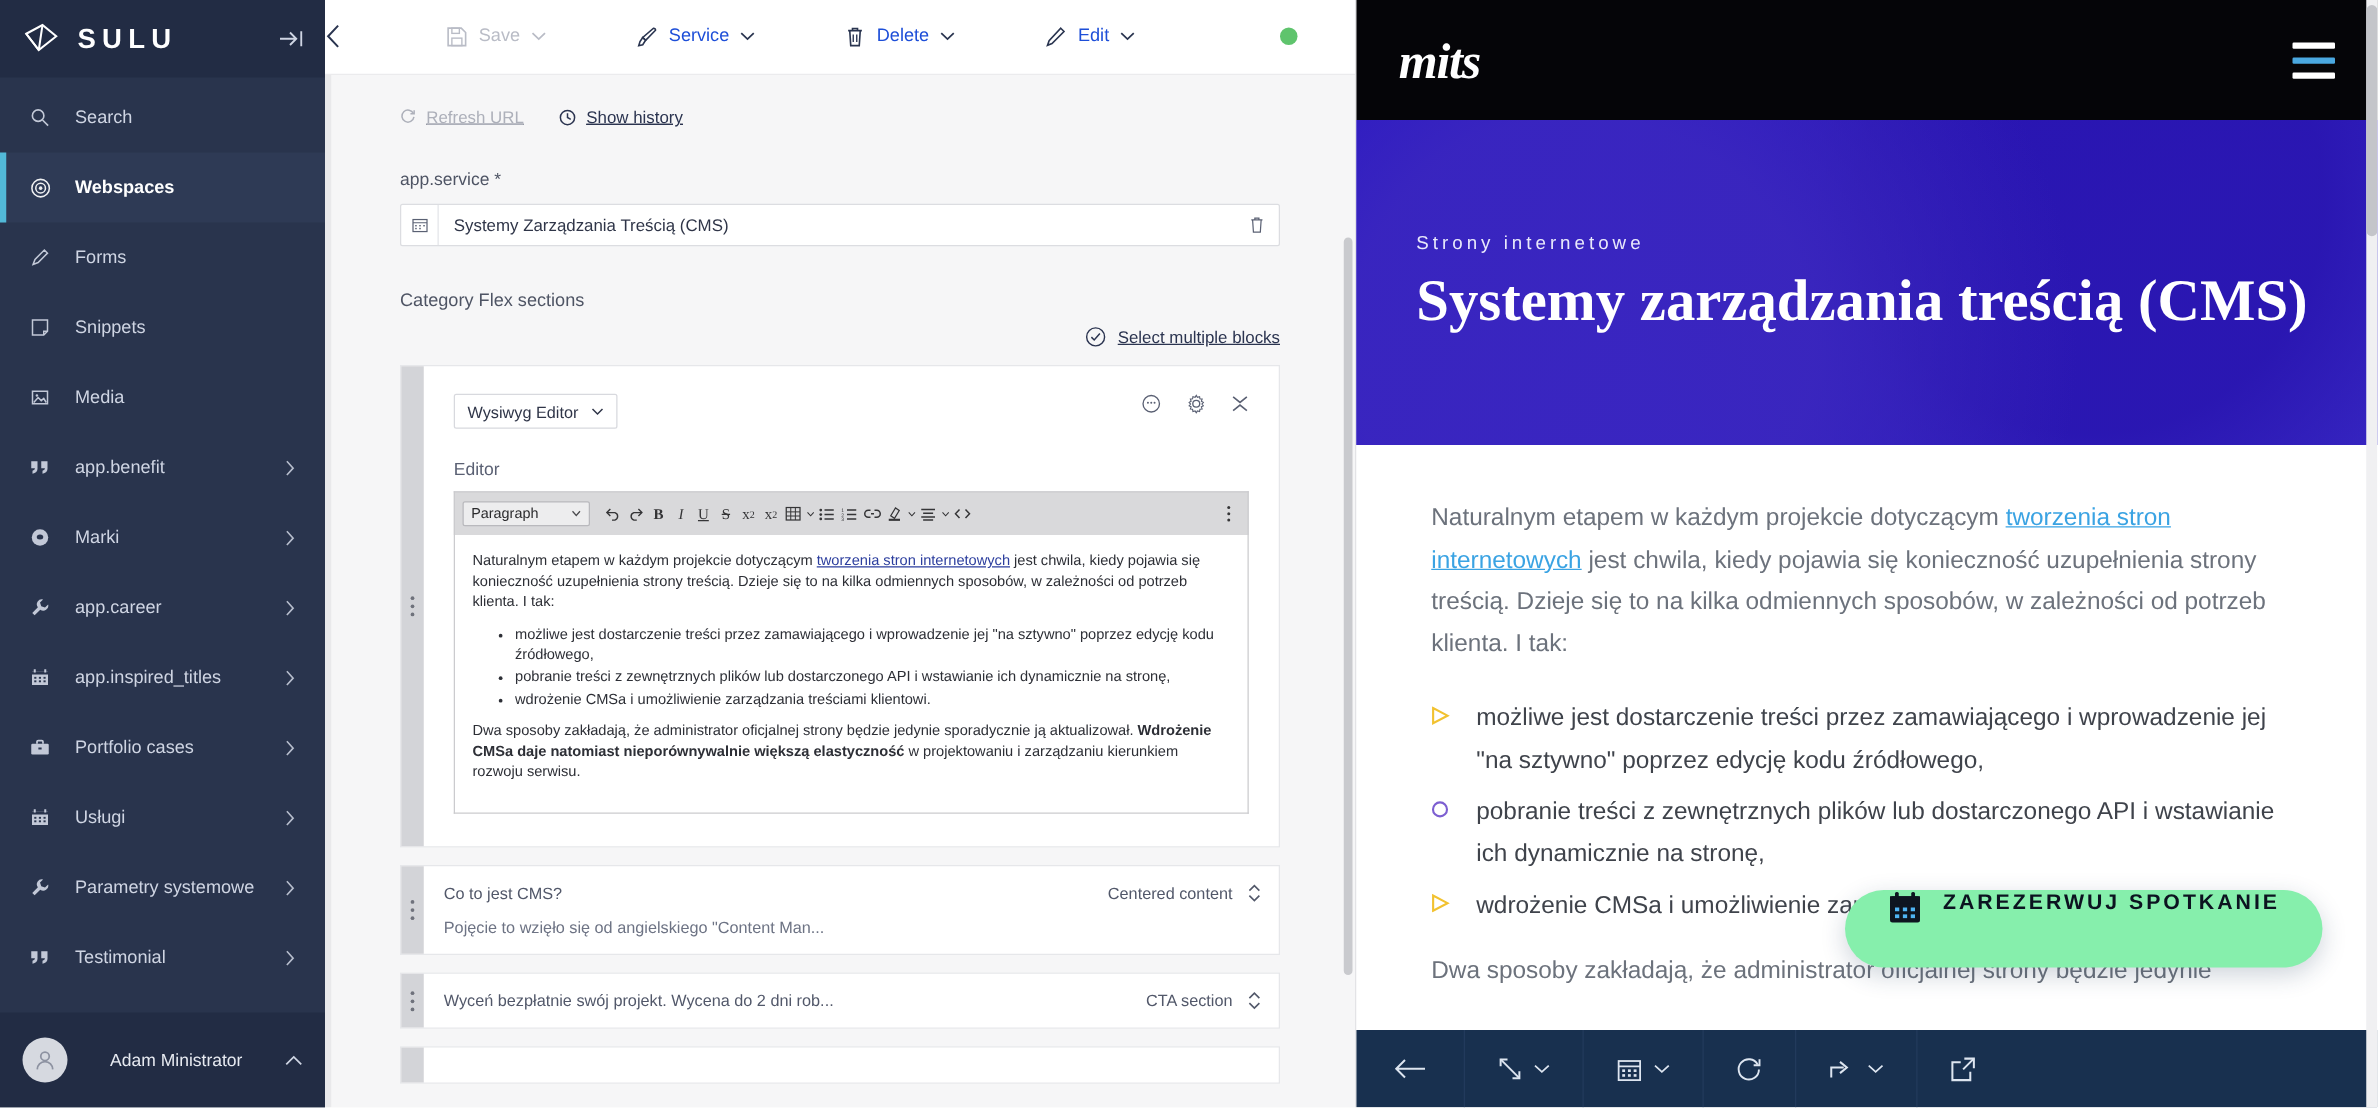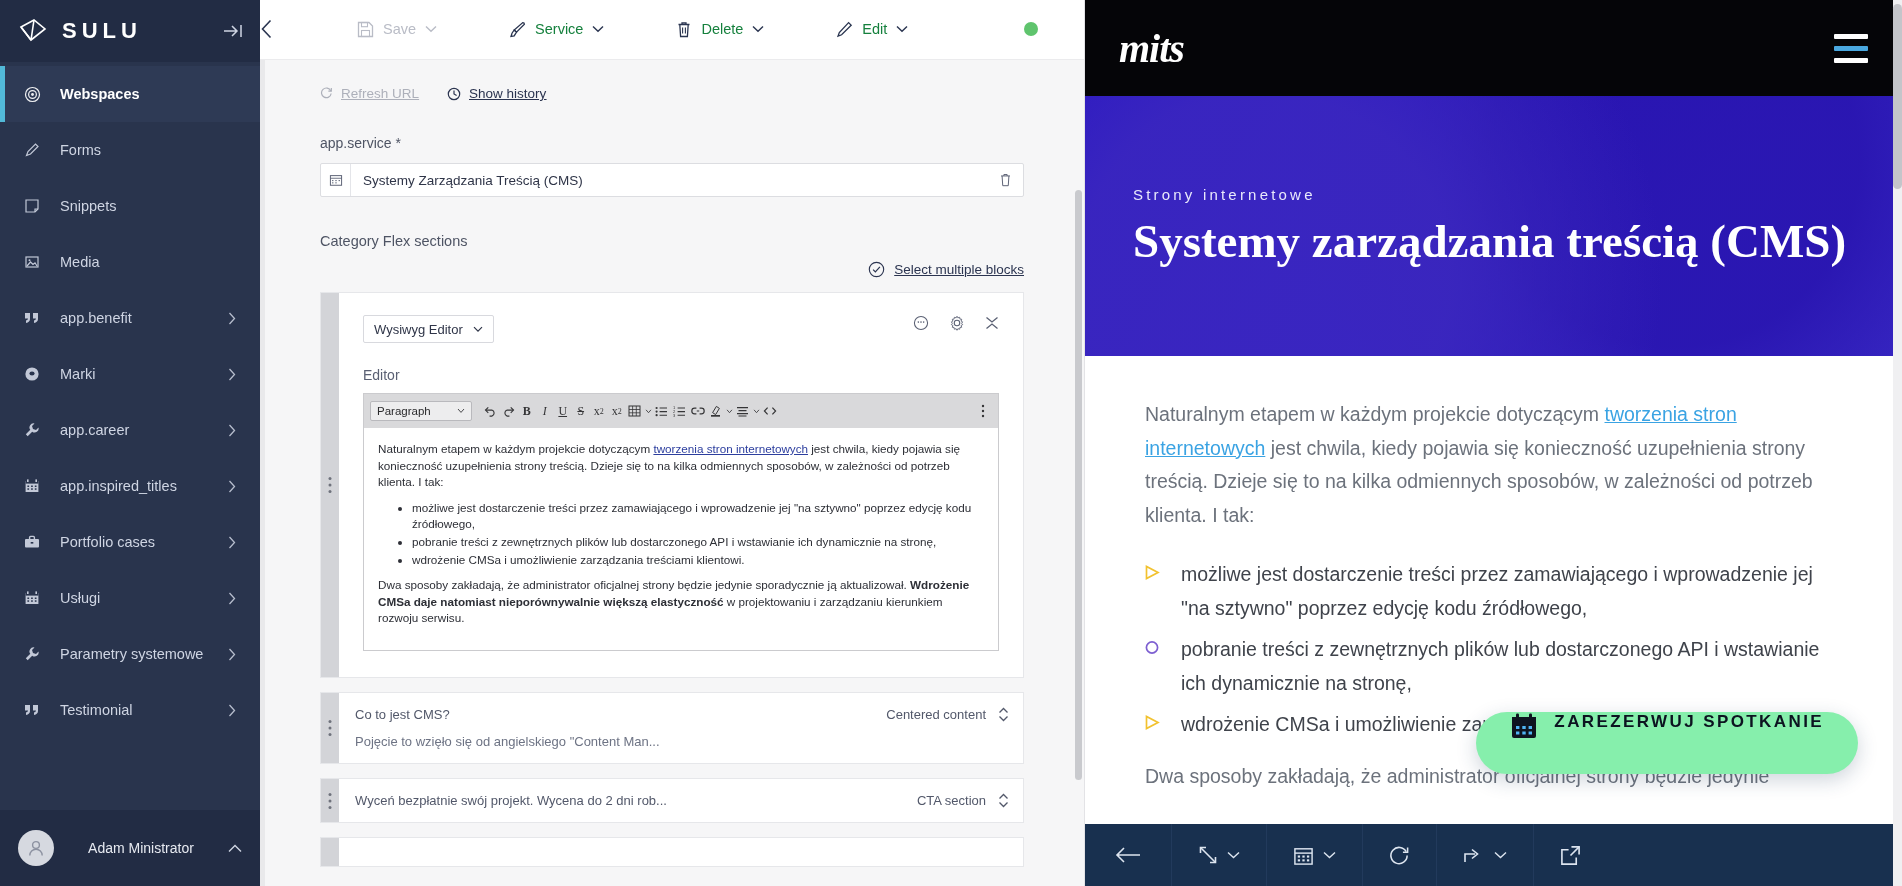--- a/index.html
+++ b/index.html
@@ -70,21 +70,21 @@
   .topbar {
     height:60px; background:#ffffff; display:flex; align-items:flex-end;
     border-bottom:1px solid #ebebed; flex:0 0 60px;gap:32px;
   }
   .tb-back {
     width:62px; height:60px; display:flex;align-items:center;justify-content:center;cursor:pointer;
   }
   .tb-sep { width:1px; height:60px; background:#ededef; }
   .tb-btn {
     display:flex;align-items:center;gap:9px;
-    padding:0 20px; height:60px; cursor:pointer; font-size:14.5px; color:#15803d;
+    padding:0 20px; height:60px; cursor:pointer; font-size:14.5px; color:#1d4ed8;
   }
   .tb-btn.disabled { color:#b9bcc6; cursor:default; }
   .tb-flex { flex:1 1 auto; }
   .tb-status { width:120px; display:flex;align-items:center;justify-content:center;height:60px; }
   .dot { width:14px;height:14px;border-radius:50%; background:#5fc46d; }
   .tb-lang {
     width:58px;height:60px;display:flex;flex-direction:column;align-items:center;justify-content:center;
     gap:2px; cursor:pointer; font-size:13.5px; color:#3b4663;
   }
 
@@ -253,20 +253,29 @@
       </span>
       <span class="brand">SULU</span>
       <span class="sb-collapse">
         <svg width="20" height="16" viewBox="0 0 20 16">
             <path d="M1 8 H14 M9 3 L14 8 L9 13 M18 2 V14" fill="none" stroke="#cfd5e3" stroke-width="1.5"></path>
           </svg>
       </span>
     </div>
 
     <nav class="sb-items">
+      <div class="sb-item">
+        <span class="ico">
+            <svg width="16" height="16" viewBox="0 0 16 16">
+              <circle cx="6.5" cy="6.5" r="4.6" fill="none" stroke="#cfd5e3" stroke-width="1.3"></circle>
+              <path d="M10 10 L14.5 14.5" stroke="#cfd5e3" stroke-width="1.3"></path>
+            </svg>
+          </span>
+        <span class="lbl">Search</span>
+      </div>
 
       <div class="sb-item active">
         <span class="ico">
             <svg width="17" height="17" viewBox="0 0 18 18">
               <circle cx="9" cy="9" r="7.4" fill="none" stroke="#fff" stroke-width="1.3"></circle>
               <circle cx="9" cy="9" r="4.1" fill="none" stroke="#fff" stroke-width="1.3"></circle>
               <circle cx="9" cy="9" r="1.5" fill="#fff"></circle>
             </svg>
           </span>
         <span class="lbl">Webspaces</span>

